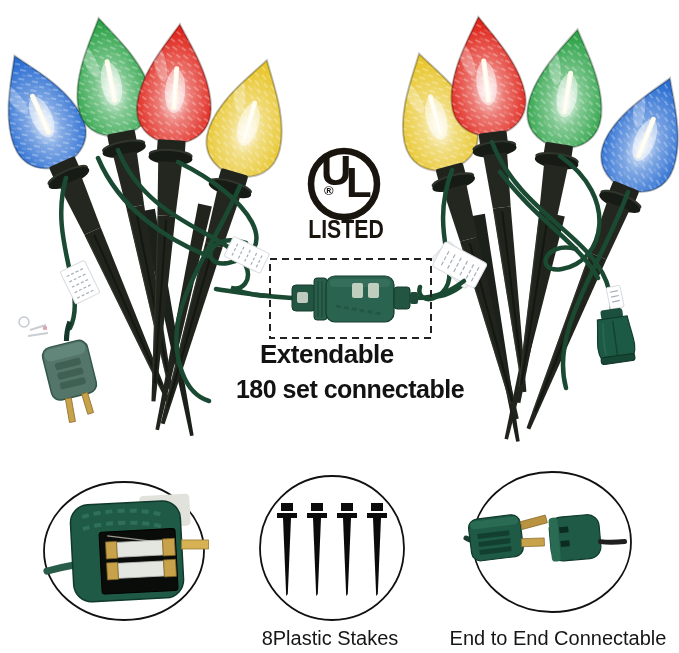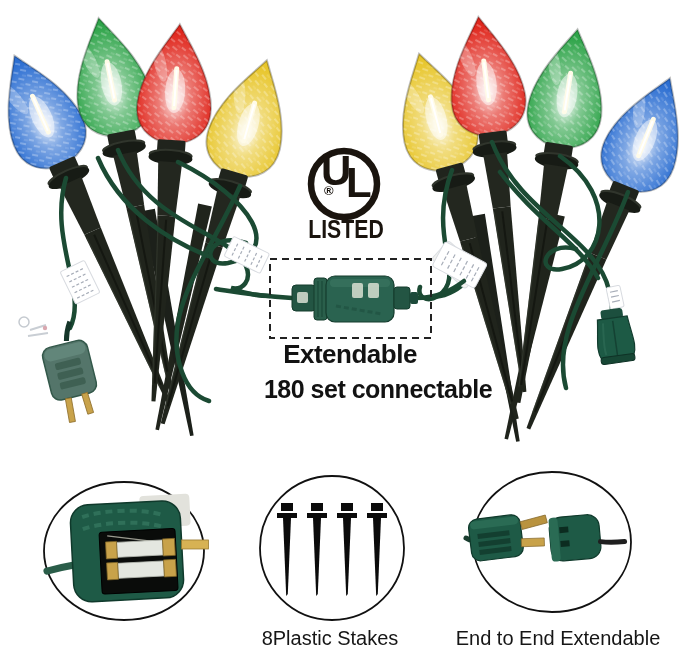--- a/index.html
+++ b/index.html
@@ -5,22 +5,22 @@
   html,body{margin:0;padding:0;background:#fff;}
   .stage{position:relative;width:679px;height:653px;background:#fff;overflow:hidden;
          font-family:"Liberation Sans", sans-serif;color:#1a1a1a;}
   .stage svg{position:absolute;left:0;top:0;}
   .txt{position:absolute;line-height:1;white-space:nowrap;}
   .ul-u{left:321px;top:150px;font-size:42px;font-weight:bold;color:#1a140e;}
   .ul-l{left:346px;top:162px;font-size:42px;font-weight:bold;color:#1a140e;}
   .ul-r{left:324px;top:184px;font-size:13px;font-weight:bold;color:#1a140e;}
   .ul-listed{left:300px;top:217px;width:92px;text-align:center;font-size:25px;font-weight:bold;
              color:#1a140e;transform:scaleX(.85);transform-origin:center;letter-spacing:0px;}
-  .callout1{left:260px;top:341px;width:180px;text-align:center;font-size:26px;font-weight:bold;letter-spacing:-.5px;color:#121212;}
-  .callout2{left:230px;top:377px;width:240px;text-align:center;font-size:25px;font-weight:bold;letter-spacing:-.5px;color:#121212;margin-left:28px;}
+  .callout1{left:260px;top:341px;width:180px;text-align:left;font-size:26px;font-weight:bold;letter-spacing:-.5px;color:#121212;}
+  .callout2{left:230px;top:377px;width:240px;text-align:center;font-size:25px;font-weight:bold;letter-spacing:-.5px;color:#121212;}
   .cap{position:absolute;top:627px;text-align:center;font-size:20px;color:#161616;letter-spacing:0;}
   .cap1{left:38px;width:180px;}
   .cap2{left:238px;width:184px;}
   .cap3{left:440px;width:236px;}
 </style>
 </head>
 <body>
 
 <div class="stage">
 
@@ -229,14 +229,14 @@
 
   <div class="txt ul-u">U</div>
   <div class="txt ul-l">L</div>
   <div class="txt ul-r">®</div>
   <div class="txt ul-listed">LISTED</div>
 
   <div class="txt callout1">Extendable</div>
   <div class="txt callout2">180 set connectable</div>
 
   <div class="cap cap2">8Plastic Stakes</div>
-  <div class="cap cap3">End to End Extendable</div>
+  <div class="cap cap3">End to End Connectable</div>
 </div>
 
 </body></html>

